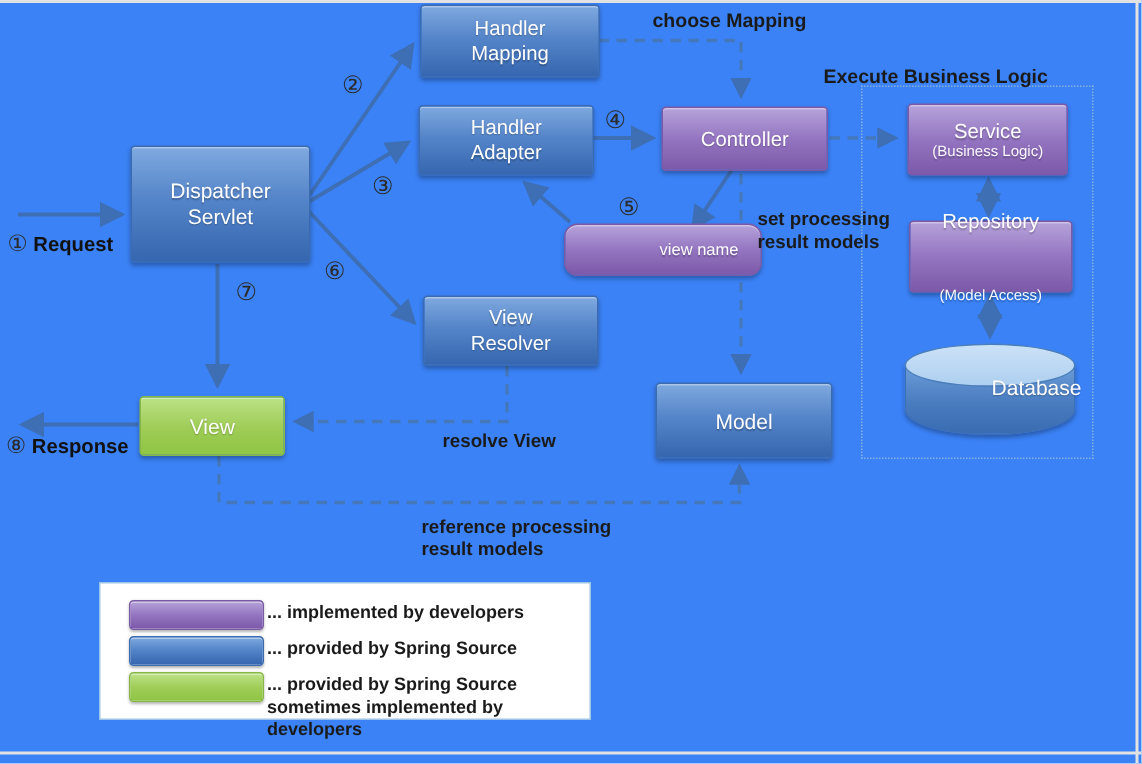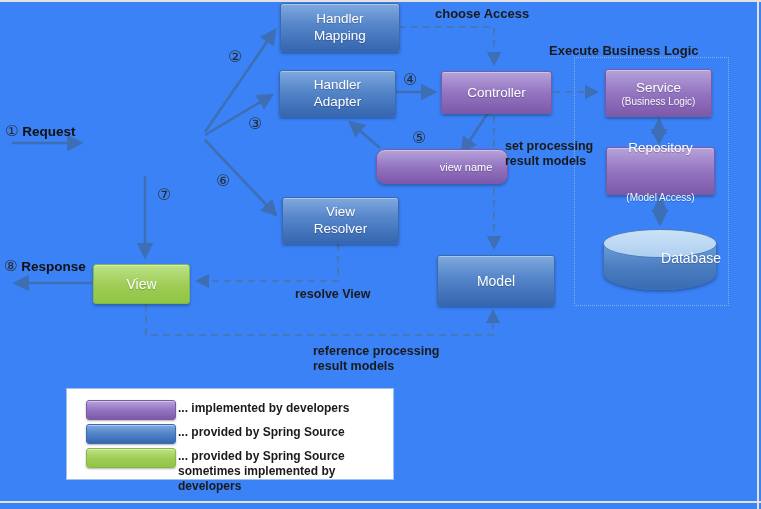--- a/index.html
+++ b/index.html
@@ -27,21 +27,21 @@
   .green{background:linear-gradient(180deg,#BCE287 0%,#9ECC55 55%,#8FC545 100%);border:1px solid #86B843;}
   .ml{white-space:pre-line;line-height:1.25;}
   .lbl{font-size:13.5px;}
   .sub{font-size:10px;margin-top:1px;opacity:.95;}
 
   .note{position:absolute;color:#1a1a1a;font-weight:bold;font-size:12.5px;white-space:pre-line;line-height:1.22;}
   .stepnum{
     position:absolute;font-family:"DejaVu Sans",sans-serif;font-size:16px;color:#2b2b2b;
     font-weight:normal;line-height:1;
   }
-  .reqres{position:absolute;font-size:13.5px;font-weight:bold;color:#111;}
+  .reqres{position:absolute;font-size:13.5px;font-weight:bold;color:#111;margin-top:31px;}
   .reqres .stepchar{font-family:"DejaVu Sans",sans-serif;font-size:15px;font-weight:normal;color:#2b2b2b;}
 
   #biz-box{position:absolute;border:1.6px dotted #85AFD9;background:transparent;}
 
   
   #db-body{position:absolute;left:603px;top:242px;width:112px;height:47px;
     background:linear-gradient(180deg,#6FA0DB 0%,#4A7CC0 55%,#3A6CB2 100%);
     border:1px solid #3E6FB5;border-top:none;border-radius:0 0 56px 56px / 0 0 17px 17px;
     box-shadow:0 2px 3px rgba(0,0,0,0.3);}
   #db-top{position:absolute;left:603px;top:229px;width:112px;height:27px;border-radius:50%;
@@ -91,20 +91,24 @@
   <div id="biz-box" style="left:574px;top:57px;width:153px;height:247px;"></div>
 
   <div class="node blue" style="left:280px;top:3px;width:118px;height:47px;">
     <span class="lbl ml">Handler
 Mapping</span>
   </div>
   <div class="node blue" style="left:279px;top:70px;width:115px;height:45px;">
     <span class="lbl ml">Handler
 Adapter</span>
   </div>
+  <div class="node blue" style="left:87px;top:97px;width:118px;height:76px;font-size:14px;">
+    <span class="ml">Dispatcher
+Servlet</span>
+  </div>
   <div class="node purple" style="left:441px;top:71px;width:109px;height:41px;">
     <span class="lbl">Controller</span>
   </div>
   <div class="node purple" style="left:376px;top:149px;width:82px;height:33px;border-radius:9px;font-size:11px;padding-left:48px;">
     <span>view name</span>
   </div>
   <div class="node blue" style="left:282px;top:197px;width:115px;height:45px;">
     <span class="lbl ml">View
 Resolver</span>
   </div>
@@ -136,26 +140,26 @@
     <span>Response</span>
   </div>
 
   <div class="stepnum" style="left:228px;top:49px;">②</div>
   <div class="stepnum" style="left:248px;top:116px;">③</div>
   <div class="stepnum" style="left:403px;top:72px;">④</div>
   <div class="stepnum" style="left:412px;top:130px;">⑤</div>
   <div class="stepnum" style="left:216px;top:173px;">⑥</div>
   <div class="stepnum" style="left:157px;top:187px;">⑦</div>
 
-  <div class="note" style="left:435px;top:6px;font-size:13px;">choose Access</div>
+  <div class="note" style="left:435px;top:6px;font-size:13px;">choose Mapping</div>
   <div class="note" style="left:549px;top:43px;font-size:13px;">Execute Business Logic</div>
   <div class="note" style="left:505px;top:139px;">set processing
 result models</div>
   <div class="note" style="left:295px;top:287px;text-align:right;">resolve View</div>
-  <div class="note" style="left:281px;top:344px;margin-left:32px;">reference processing
+  <div class="note" style="left:281px;top:344px;">reference processing
 result models</div>
 
   <div id="legend">
     <div class="swatch purple" style="top:11px;"></div>
     <div class="legtext" style="top:12px;">... implemented by developers</div>
     <div class="swatch blue" style="top:35px;"></div>
     <div class="legtext" style="top:36px;">... provided by Spring Source</div>
     <div class="swatch green" style="top:59px;"></div>
     <div class="legtext" style="top:60px;">... provided by Spring Source
 sometimes implemented by developers</div>

